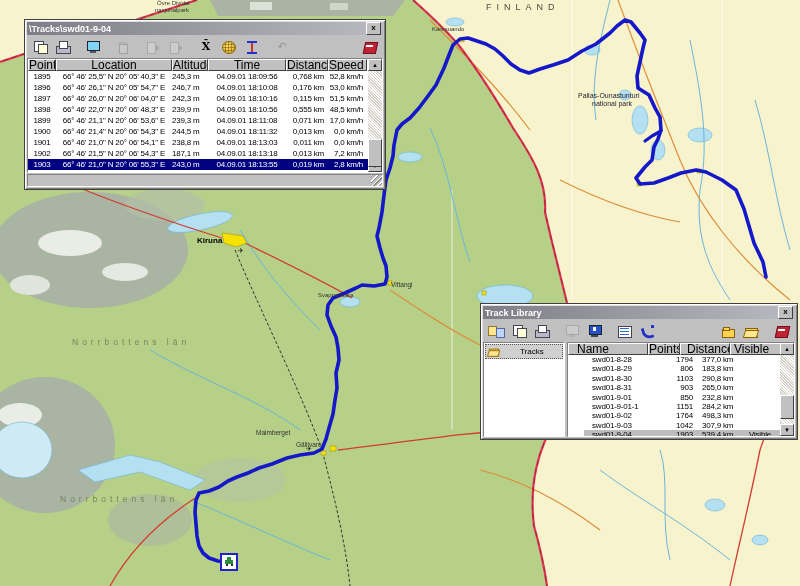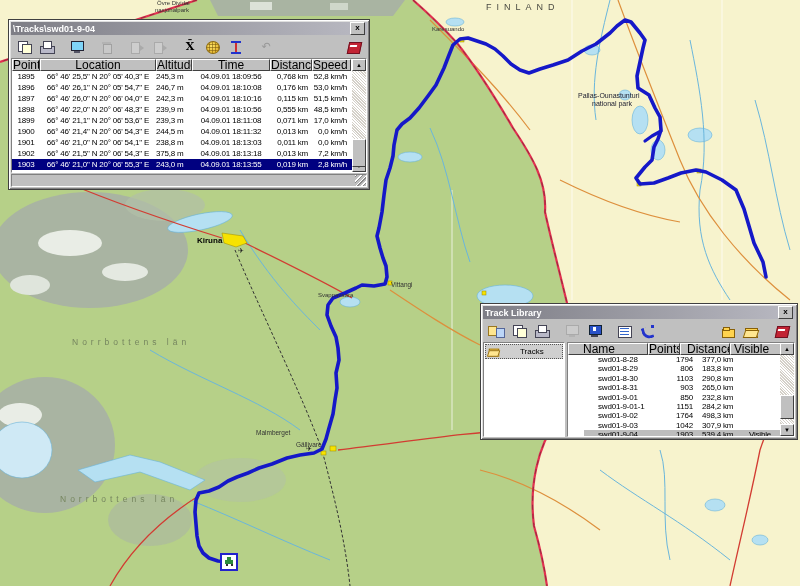--- a/index.html
+++ b/index.html
@@ -68,21 +68,21 @@
   #tl .trow{height:9.4px;line-height:9px;margin-left:16px;}
   #tv .trow.sel{background:#000080;}
   #tv .trow.sel .tcell{color:#fff;}
   #tl .trow.sel{background:#bdbdbd;}
   #tv .c0{width:28px;text-align:center;}
   #tv .c1{width:116px;text-align:center;}
   #tv .c2{width:36px;text-align:right;padding-right:17px;}
   #tv .c3{width:78px;text-align:center;}
   #tv .c4{width:42px;text-align:right;padding-right:4px;}
   #tv .c5{width:39px;text-align:right;padding-right:4px;}
-  #tl .c0{width:80px;text-align:left;padding-left:14px;}
+  #tl .c0{width:80px;text-align:left;padding-left:8px;}
   #tl .c1{width:32px;text-align:right;padding-right:3px;}
   #tl .c2{width:50px;text-align:left;padding-left:6px;}
   #tl .c3{width:54px;text-align:left;padding-left:3px;}
   #tl .c4{width:26px;text-align:left;padding-left:3px;}
 
   
   .vscroll{width:14px;flex:0 0 14px;display:flex;flex-direction:column;background:repeating-linear-gradient(45deg,#fff 0 1px,#d4d0c8 1px 2px);}
   .sb-btn{height:12px;flex:0 0 12px;background:#c0c0c0;border:1px solid;border-color:#fff #404040 #404040 #fff;font-size:6px;line-height:10px;text-align:center;color:#000;box-sizing:border-box;}
   .sb-track{flex:1;position:relative;}
   .sb-thumb{position:absolute;left:0;width:14px;background:#c0c0c0;border:1px solid;border-color:#fff #404040 #404040 #fff;box-sizing:border-box;}
@@ -212,21 +212,21 @@
         <text x="432" y="31" font-size="6" fill="#333333" font-family="Liberation Sans, sans-serif">Karesuando</text>
         <text x="391" y="287" font-size="6.5" fill="#333333" font-family="Liberation Sans, sans-serif">Vittangi</text>
         <text x="318" y="297" font-size="6" fill="#333333" font-family="Liberation Sans, sans-serif">Svappavaara</text>
         <text x="72" y="345" font-size="8.5" fill="#76865f" font-family="Liberation Sans, sans-serif" letter-spacing="4">Norrbottens län</text>
         <text x="60" y="502" font-size="8.5" fill="#76865f" font-family="Liberation Sans, sans-serif" letter-spacing="4">Norrbottens län</text>
         <text x="256" y="435" font-size="6.5" fill="#333333" font-family="Liberation Sans, sans-serif">Malmberget</text>
         <text x="296" y="447" font-size="6.5" fill="#333333" font-family="Liberation Sans, sans-serif">Gällivare</text>
       </g>
   </svg>
 
-  <div class="win" id="track-view-window" style="left:8px;top:19px;width:362px;height:171px;z-index:3;">
+  <div class="win" id="track-view-window" style="left:24px;top:19px;width:362px;height:171px;z-index:3;">
     <div class="titlebar">
       <span class="title">\Tracks\swd01-9-04</span>
       <span class="close-btn">x</span>
     </div>
     <div class="toolbar">
         <div class="tb-btn">
           <span class="ic ic-copy">
             <i></i>
             <b></b>
           </span>
@@ -349,21 +349,21 @@
               <div class="tcell c0">1901</div>
               <div class="tcell c1">66° 46' 21,0" N 20° 06' 54,1" E</div>
               <div class="tcell c2">238,8 m</div>
               <div class="tcell c3">04.09.01 18:13:03</div>
               <div class="tcell c4">0,011 km</div>
               <div class="tcell c5">0,0 km/h</div>
             </div>
             <div class="trow">
               <div class="tcell c0">1902</div>
               <div class="tcell c1">66° 46' 21,5" N 20° 06' 54,3" E</div>
-              <div class="tcell c2">375,8 m</div>
+              <div class="tcell c2">187,1 m</div>
               <div class="tcell c3">04.09.01 18:13:18</div>
               <div class="tcell c4">0,013 km</div>
               <div class="tcell c5">7,2 km/h</div>
             </div>
             <div class="trow sel">
               <div class="tcell c0">1903</div>
               <div class="tcell c1">66° 46' 21,0" N 20° 06' 55,3" E</div>
               <div class="tcell c2">243,0 m</div>
               <div class="tcell c3">04.09.01 18:13:55</div>
               <div class="tcell c4">0,019 km</div>

